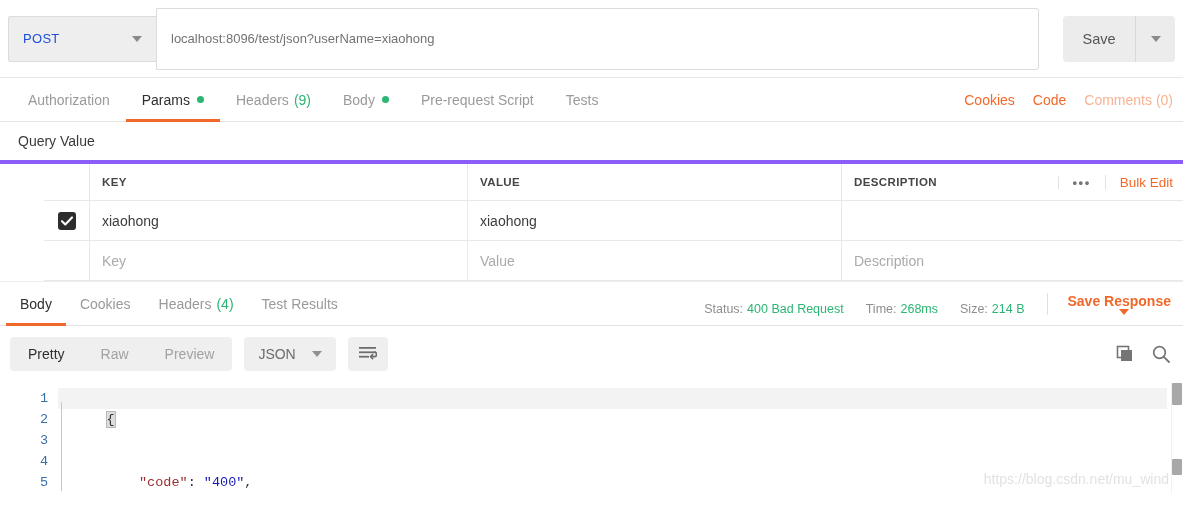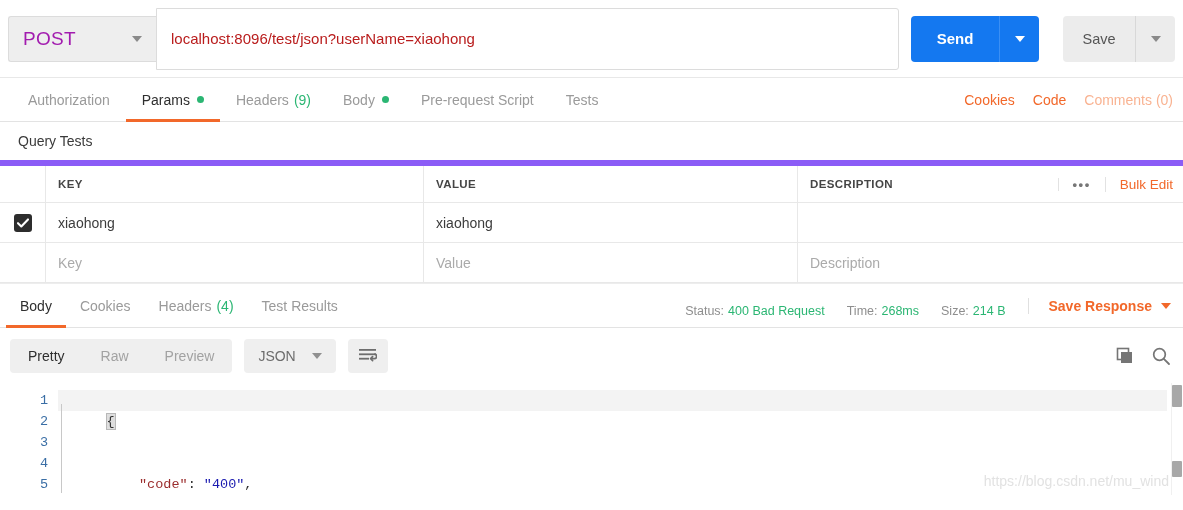--- a/index.html
+++ b/index.html
@@ -25,39 +25,39 @@
     border: 1px solid #dcdcdc;
     border-right: none;
     background: #eeeeee;
     display: flex; align-items: center;
     padding: 0 14px;
     border-radius: 3px 0 0 3px;
     cursor: pointer;
     flex: none;
   }
   .method-select .m-label {
-    font-size: 19px; color: #a21caf; letter-spacing: .3px;
+    font-size: 13px; color: #1d4ed8; letter-spacing: .3px;
     flex: 1;
   }
   .caret {
     width: 0; height: 0;
     border-left: 5px solid transparent;
     border-right: 5px solid transparent;
     border-top: 6px solid #8a8a8a;
   }
   .caret.white { border-top-color: #ffffff; }
   .url-input {
     flex: 1; height: 62px;
     border: 1px solid #dcdcdc;
     background: #ffffff;
     display: flex; align-items: center;
     padding: 0 14px;
     border-radius: 0 3px 3px 0;
-    font-size: 15px;
-    color: #b91c1c;
+    font-size: 13px;
+    color: #737373;
     cursor: text;
     overflow: hidden;
     white-space: nowrap;
   }
   .send-group { display: flex; margin-left: 12px; flex: none; }
   .send-btn {
     height: 46px; width: 88px;
     background: #1478f0;
     color: #fff;
     font-size: 15px; font-weight: bold;
@@ -131,21 +131,21 @@
   }
   .rtabs-right span.muted { color: #f9b392; }
 
   
   .qp-title {
     height: 38px; display: flex; align-items: center;
     padding-left: 18px;
     font-size: 14px; color: #3a3a3a;
     background: #fff;
   }
-  .ptable { width: 100%; border-top: 6px solid #8b5cf6; }
+  .ptable { width: 100%; border-top: 4px solid #8b5cf6; padding-left: 44px; }
   .prow { display: flex; border-bottom: 1px solid #e8e8e8; }
   .pcell {
     border-right: 1px solid #e8e8e8;
     display: flex; align-items: center;
     font-size: 14px;
     padding: 0 12px;
   }
   .c-check { width: 46px; flex: none; justify-content: center; padding: 0; }
   .c-key { width: 378px; flex: none; }
   .c-val { width: 374px; flex: none; }
@@ -203,21 +203,21 @@
   .status-area {
     margin-left: auto; display: flex; align-items: center;
     padding-right: 12px; font-size: 12.5px;
   }
   .stat-item { margin-left: 22px; color: #8e8e8e; margin-top: 11px; }
   .stat-item b { color: #2bb673; font-weight: normal; margin-left: 4px; }
   .save-resp {
     margin-left: 22px; padding-left: 20px;
     border-left: 1px solid #e0e0e0;
     color: #f2682a; font-size: 14px; font-weight: bold;
-    display: flex; align-items: center; cursor: pointer;
+    display: flex; align-items: center; cursor: pointer; flex-direction: column;
   }
   .save-resp .caret { border-top-color: #f2682a; margin-left: 9px; }
 
   
   .body-toolbar {
     height: 55px; display: flex; align-items: center;
     padding: 0 12px 0 10px;
     background: #fff;
   }
   .seg {
@@ -313,26 +313,20 @@
 <body>
 
 <div class="urlbar-row">
   <div class="method-select">
     <span class="m-label">POST</span>
     <span class="caret"></span>
   </div>
   <div class="url-input">
     <span>localhost:8096/test/json?userName=xiaohong</span>
   </div>
-  <div class="send-group">
-    <div class="send-btn">Send</div>
-    <div class="send-caret">
-      <span class="caret white"></span>
-    </div>
-  </div>
   <div class="save-group">
     <div class="save-btn">Save</div>
     <div class="save-caret">
       <span class="caret"></span>
     </div>
   </div>
 </div>
 
 <div class="req-tabs">
   <div class="rtab">
@@ -356,21 +350,21 @@
   <div class="rtab">
     <span>Tests</span>
   </div>
   <div class="rtabs-right">
     <span>Cookies</span>
     <span>Code</span>
     <span class="muted">Comments (0)</span>
   </div>
 </div>
 
-<div class="qp-title">Query Tests</div>
+<div class="qp-title">Query Value</div>
 
 <div class="ptable">
   <div class="prow hrow">
     <div class="pcell c-check"></div>
     <div class="pcell c-key">KEY</div>
     <div class="pcell c-val">VALUE</div>
     <div class="pcell c-desc">
       <div class="desc-head-inner">
         <span class="lbl">DESCRIPTION</span>
         <span class="dots">•••</span>

